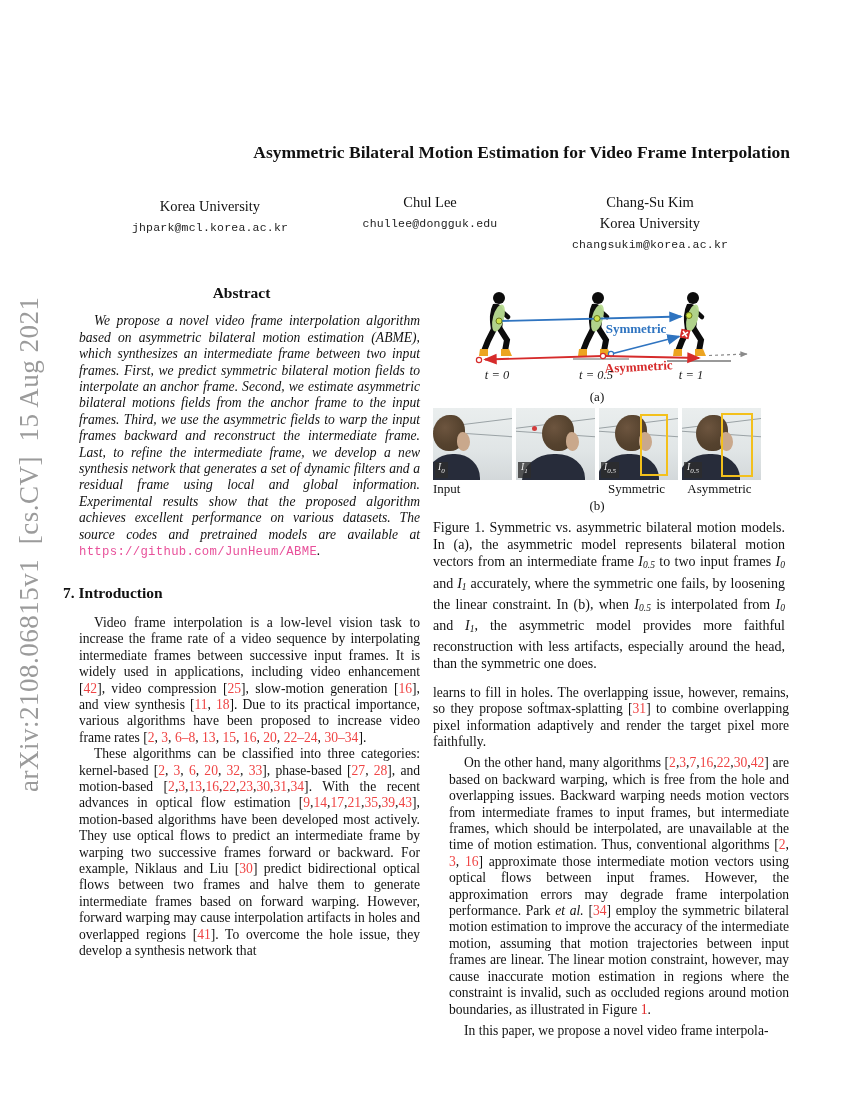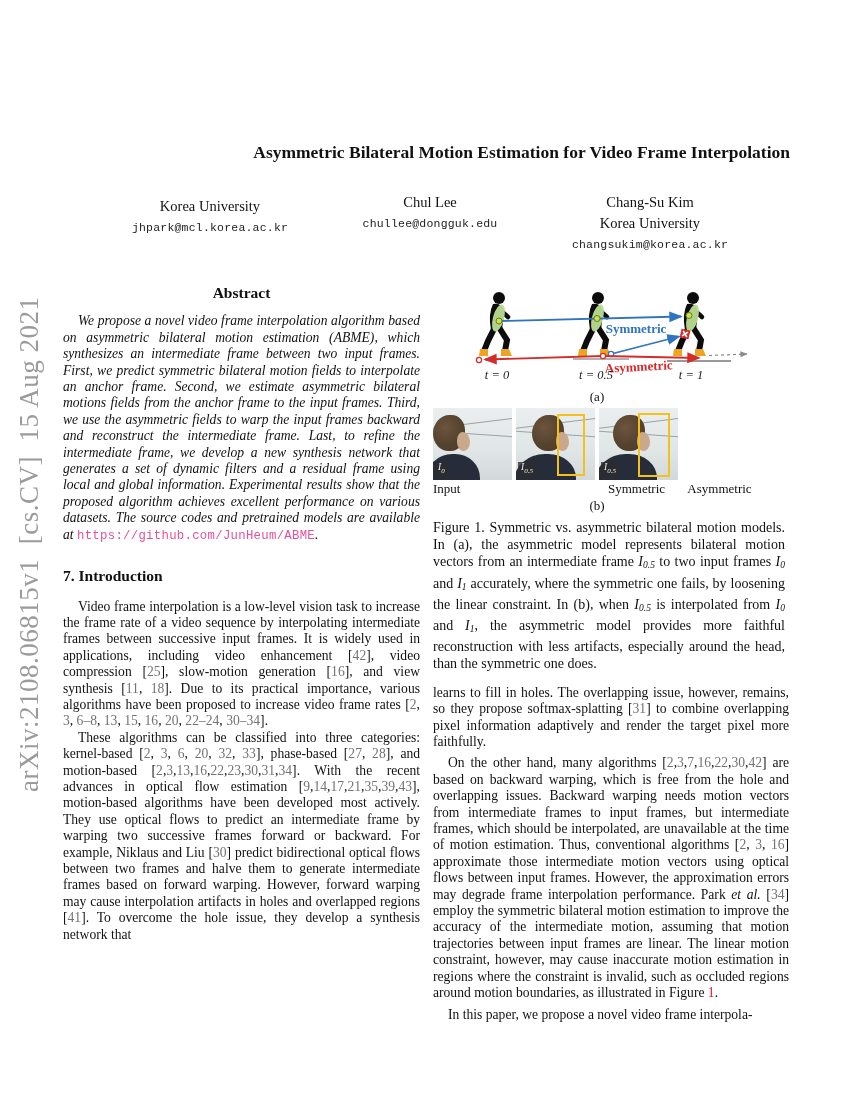--- a/index.html
+++ b/index.html
@@ -22,23 +22,23 @@
   .col{position:absolute;top:283px;width:357px;font-size:13.6px;line-height:16.4px;text-align:justify;}
   .col-left{left:63px;}
   .col-right{left:433px;width:356px;}
   .abs-heading{text-align:center;font-weight:bold;font-size:15.5px;margin:2px 0 12px 0;}
   .abstract{font-style:italic;margin:0;}
   .abstract .lead{ }
   .link{font-family:"Liberation Mono",monospace;font-style:normal;font-size:12.3px;
         color:#e8509a;text-decoration:none;letter-spacing:.3px;}
   .sec-heading{font-size:15.5px;font-weight:bold;margin:24px 0 14px 0;text-align:left;}
   .body-p{margin:0;}
-  .indent{text-indent:15px;}
+  .indent{text-indent:15px;margin-left:16px;}
   .pgap{margin-top:5px;}
-  .seg-cite{color:#737373;}
+  .seg-cite{color:#ef4444;}
   .seg-figref{color:#e02020;}
   .seg-i{font-style:italic;}
   .seg-math{font-style:italic;}
   .seg-msub{font-style:italic;font-size:.68em;vertical-align:-0.22em;}
   
   .fig-a{width:356px;height:105px;}
   .fig-sublabel{text-align:center;font-size:13px;line-height:15px;margin:1px 0 2px 0;width:328px;}
   .fig-b{display:flex;gap:4px;width:328px;margin-top:4px;}
   .photo{position:relative;width:79px;height:72px;overflow:hidden;flex:none;
          background:linear-gradient(180deg,#eaeeee 0%,#e0e5e6 60%,#d3d8da 100%);}
@@ -162,20 +162,29 @@
         <div class="ph-line l1"></div>
         <div class="ph-line l2"></div>
         <div class="ph-hair" style="left:0px"></div>
         <div class="ph-face" style="left:24px"></div>
         <div class="ph-jacket" style="left:-8px;width:70%"></div>
         <span class="chip"><span>I</span><sub>0</sub></span>
       </div>
       <div class="photo">
         <div class="ph-line l1"></div>
         <div class="ph-line l2"></div>
+        <div class="ph-light" style="left:16px;top:18px"></div>
+        <div class="ph-hair" style="left:26px"></div>
+        <div class="ph-face" style="left:50px"></div>
+        <div class="ph-jacket" style="left:6px;width:80%"></div>
+        <span class="chip"><span>I</span><sub>1</sub></span>
+      </div>
+      <div class="photo">
+        <div class="ph-line l1"></div>
+        <div class="ph-line l2"></div>
         <div class="ph-hair" style="left:16px"></div>
         <div class="ph-face" style="left:40px"></div>
         <div class="ph-jacket" style="left:-2px;width:78%"></div>
         <div class="ph-box" style="right:10px;top:6px;width:24px;height:58px"></div>
         <span class="chip"><span>I</span><sub>0.5</sub></span>
       </div>
       <div class="photo">
         <div class="ph-line l1"></div>
         <div class="ph-line l2"></div>
         <div class="ph-hair" style="left:14px"></div>

